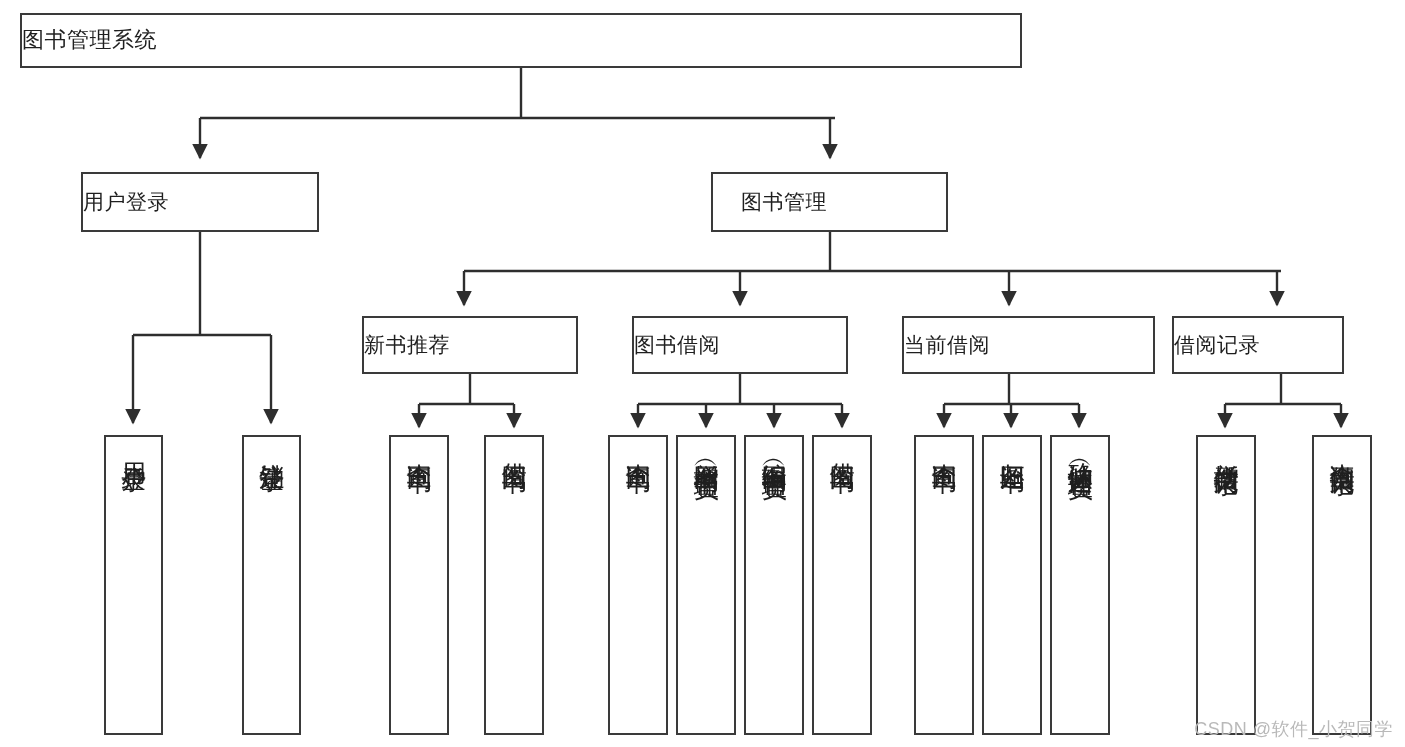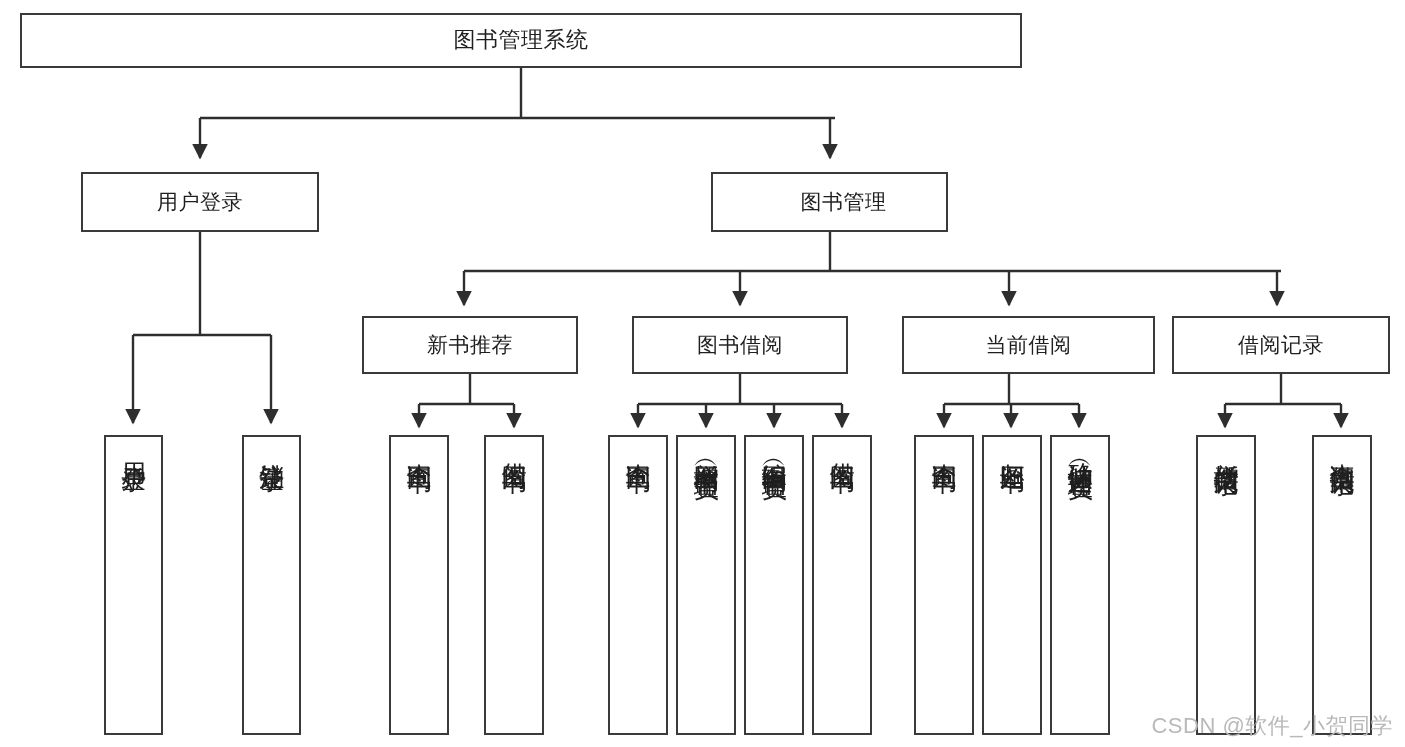--- a/index.html
+++ b/index.html
@@ -21,21 +21,20 @@
     width:1405px; height:747px;
     pointer-events:none;
   }
   .node{
     position:absolute;
     box-sizing:border-box;
     background:#ffffff;
     border:2px solid #3a3a3a;
     display:flex;
     align-items:center;
-    justify-content:center;
     z-index:2;
   }
   .node .label{
     display:block;
     text-align:center;
     line-height:1.12;
     color:#1f1f1f;
     white-space:nowrap;
   }
   
@@ -55,21 +54,21 @@
     text-orientation:upright;
     font-size:25px;
     line-height:1.02;
     letter-spacing:2px;
     white-space:normal;
   }
   #watermark{
     position:absolute;
     right:12px;
     bottom:6px;
-    font-size:22px;
+    font-size:18px;
     color:#b9b9b9;
     letter-spacing:0.5px;
     z-index:5;
     white-space:nowrap;
     pointer-events:none;
   }
 </style>
 </head>
 <body>
 
@@ -138,21 +137,21 @@
 
   <div class="node horiz" style="left:362px;top:316px;width:216px;height:58px;">
     <span class="label">新书推荐</span>
   </div>
   <div class="node horiz" style="left:632px;top:316px;width:216px;height:58px;">
     <span class="label">图书借阅</span>
   </div>
   <div class="node horiz" style="left:902px;top:316px;width:253px;height:58px;">
     <span class="label">当前借阅</span>
   </div>
-  <div class="node horiz" style="left:1172px;top:316px;width:218px;height:58px;">
+  <div class="node horiz" style="left:1172px;top:316px;width:172px;height:58px;">
     <span class="label">借阅记录</span>
   </div>
 
   <div class="node vert" style="left:104px;top:435px;width:59px;height:300px;">
     <span class="label">用户登录</span>
   </div>
   <div class="node vert" style="left:242px;top:435px;width:59px;height:300px;">
     <span class="label">注销登录</span>
   </div>
 

